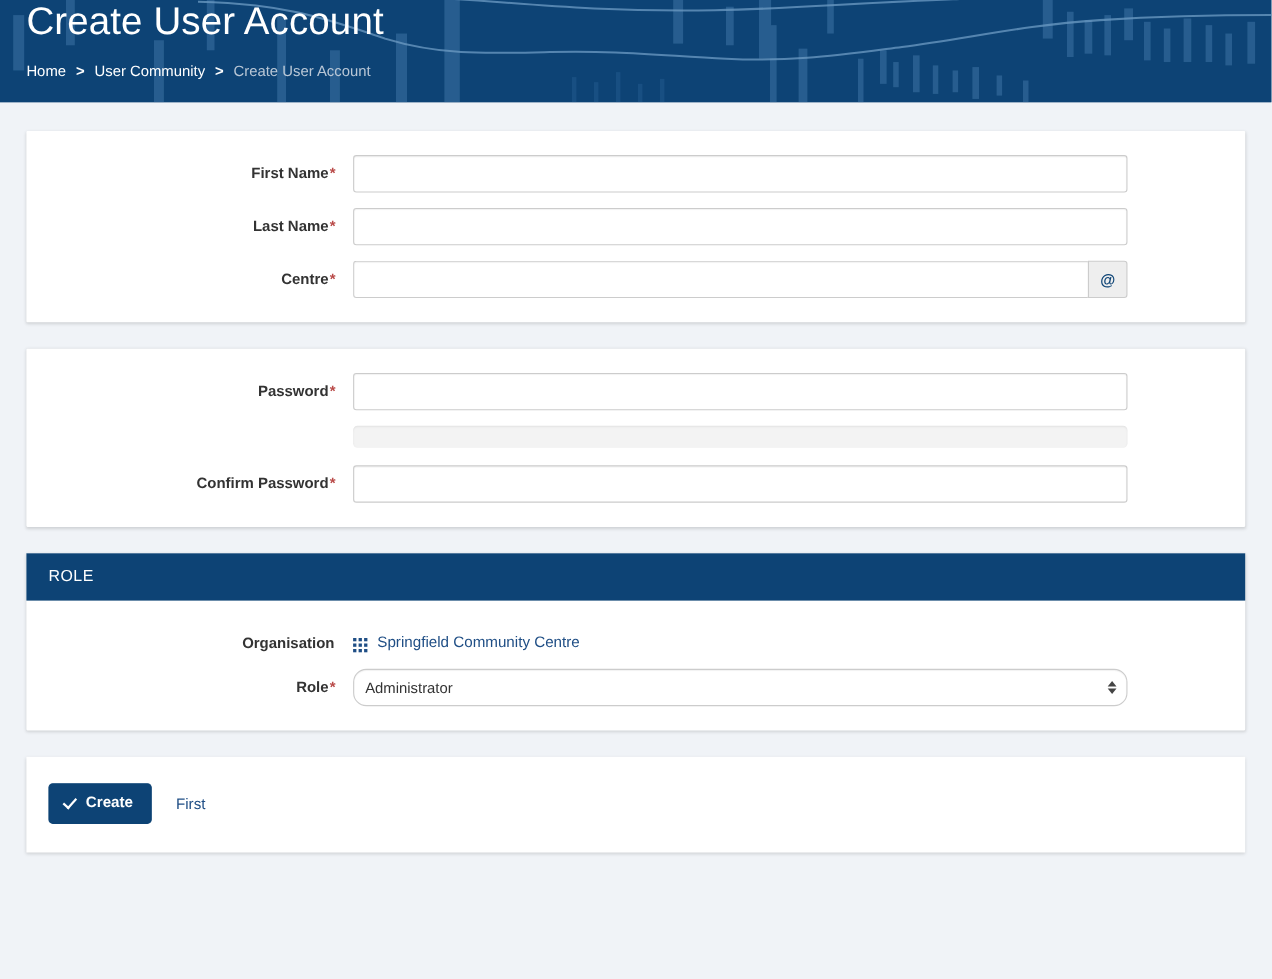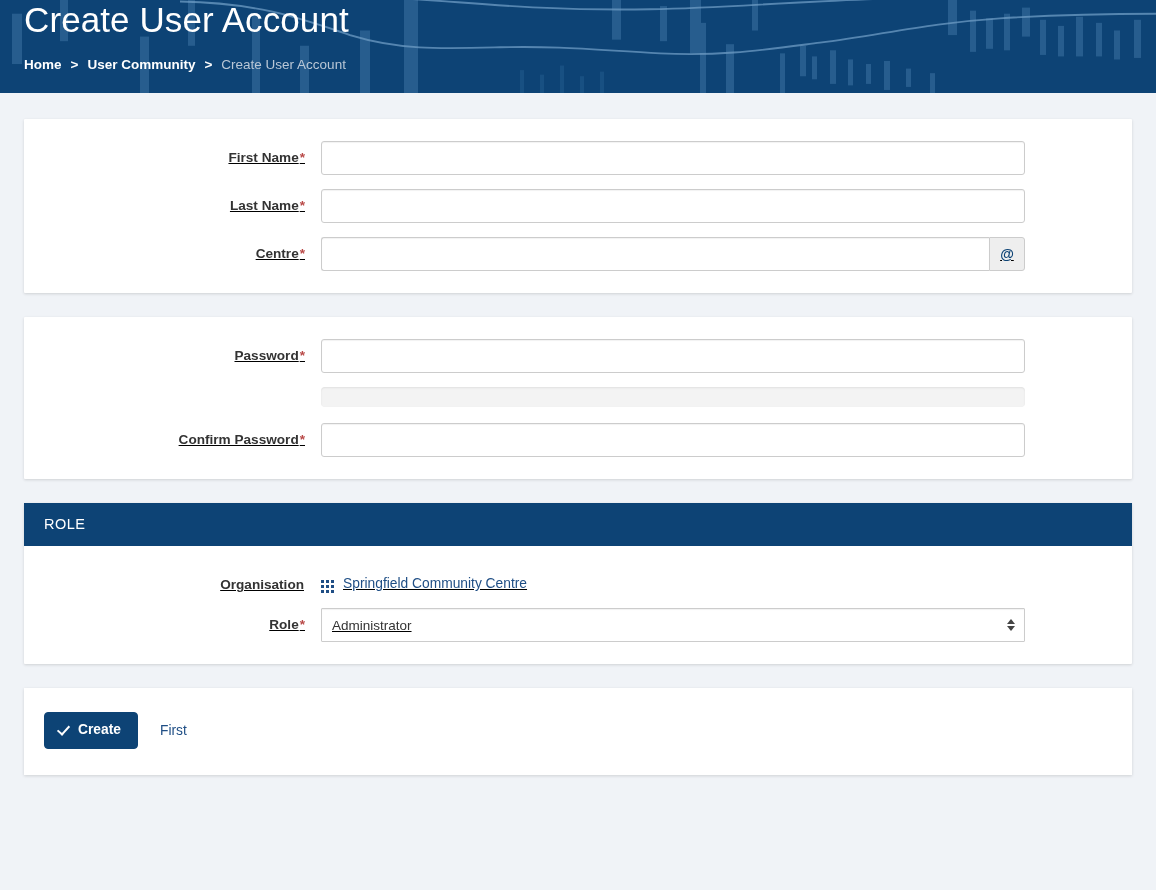--- a/index.html
+++ b/index.html
@@ -43,21 +43,21 @@
     margin-top: 18px;
     font-size: 13.5px;
     line-height: 16px;
     color: #ffffff;
     display: flex;
     align-items: center;
     gap: 0;
   }
   .breadcrumb a {
     color: #ffffff;
-    font-weight: bold;
+    font-weight: normal;
     text-decoration: none;
   }
   .breadcrumb .sep {
     color: #ffffff;
     font-weight: bold;
     margin: 0 9px;
   }
   .breadcrumb .current {
     color: #b9c7d6;
     font-weight: normal;
@@ -78,21 +78,20 @@
     background: #0d4375;
     color: #ffffff;
     padding: 13px 20px 14px 20px;
     font-size: 14.5px;
     font-weight: 400;
     letter-spacing: 0.45px;
     text-transform: uppercase;
   }
   .panel-body {
     padding: 22px 0 22px 0;
-    text-decoration: underline;
   }
 
   
   .form-row {
     display: flex;
     align-items: flex-start;
     margin-bottom: 14px;
   }
   .form-row:last-child { margin-bottom: 0; }
 
@@ -168,21 +167,21 @@
     width: 0%;
     background: #5cb85c;
   }
 
   
   .form-select {
     position: relative;
     width: 100%;
     height: 34px;
     border: 1px solid #cccccc;
-    border-radius: 1px;
+    border-radius: 12px;
     background: #ffffff;
     box-shadow: inset 0 1px 1px rgba(0,0,0,0.055);
     display: flex;
     align-items: center;
     padding: 0 28px 0 10px;
     font-size: 13.5px;
     color: #333333;
     cursor: pointer;
   }
   .select-arrows {

